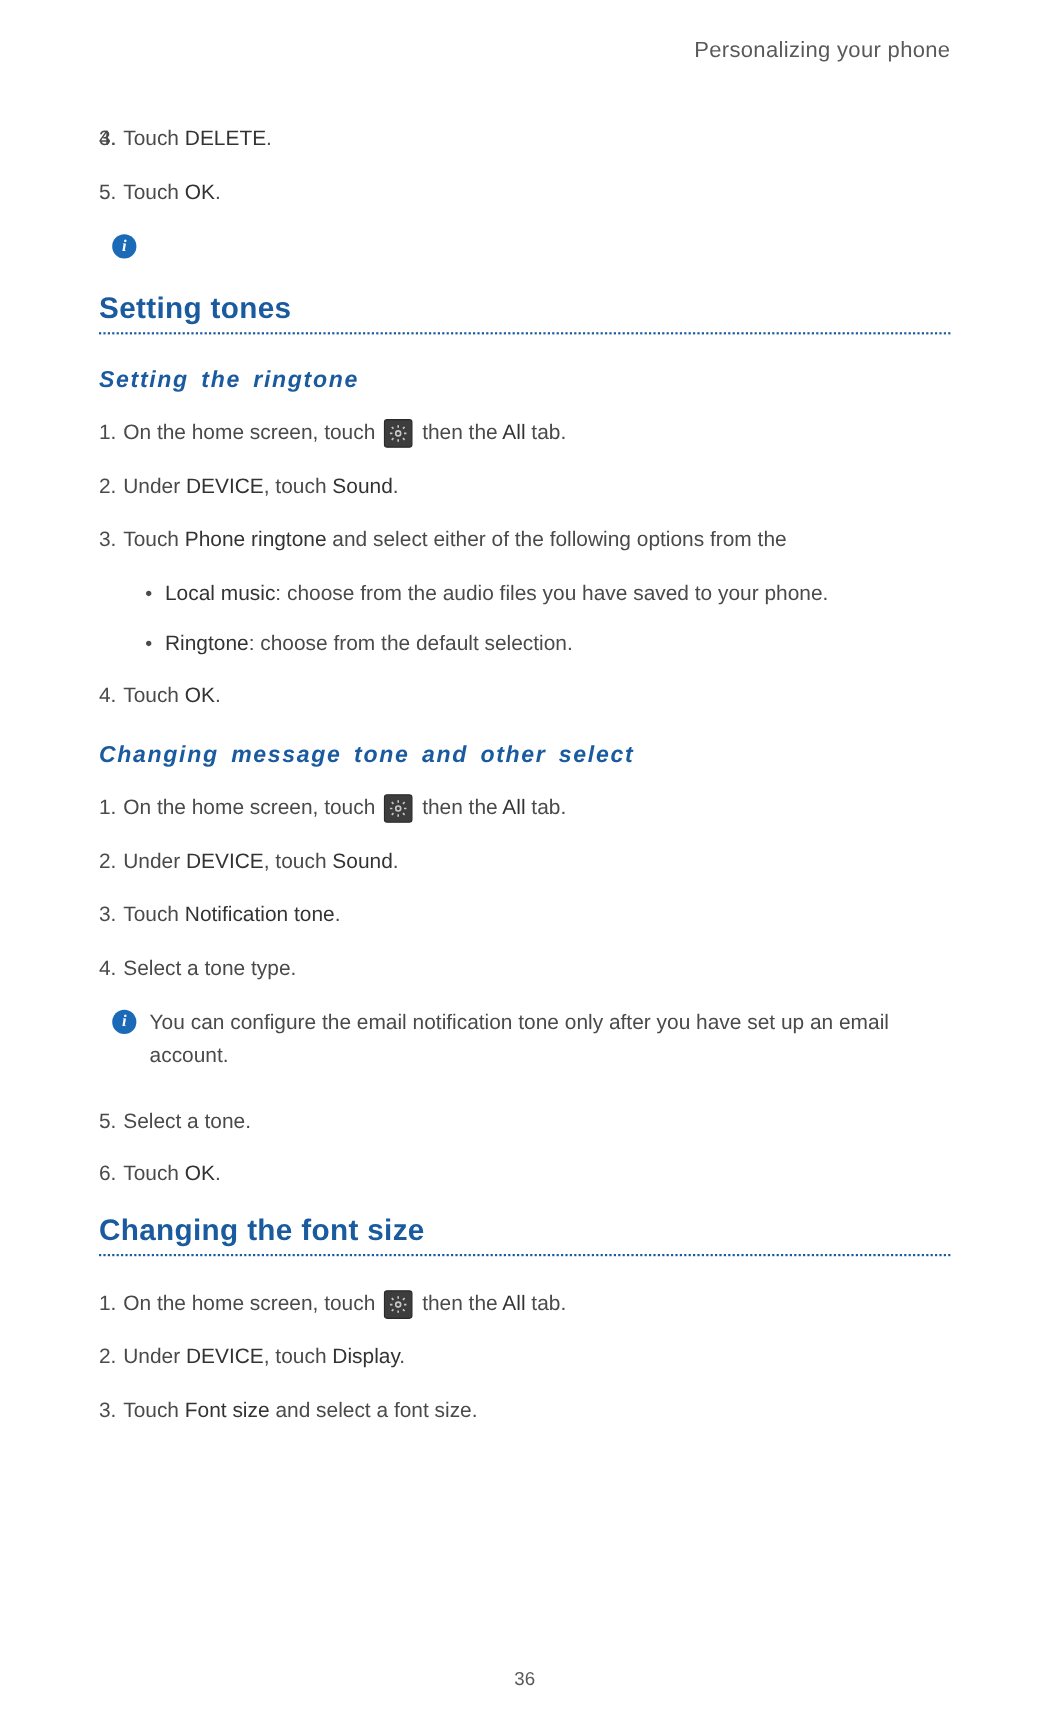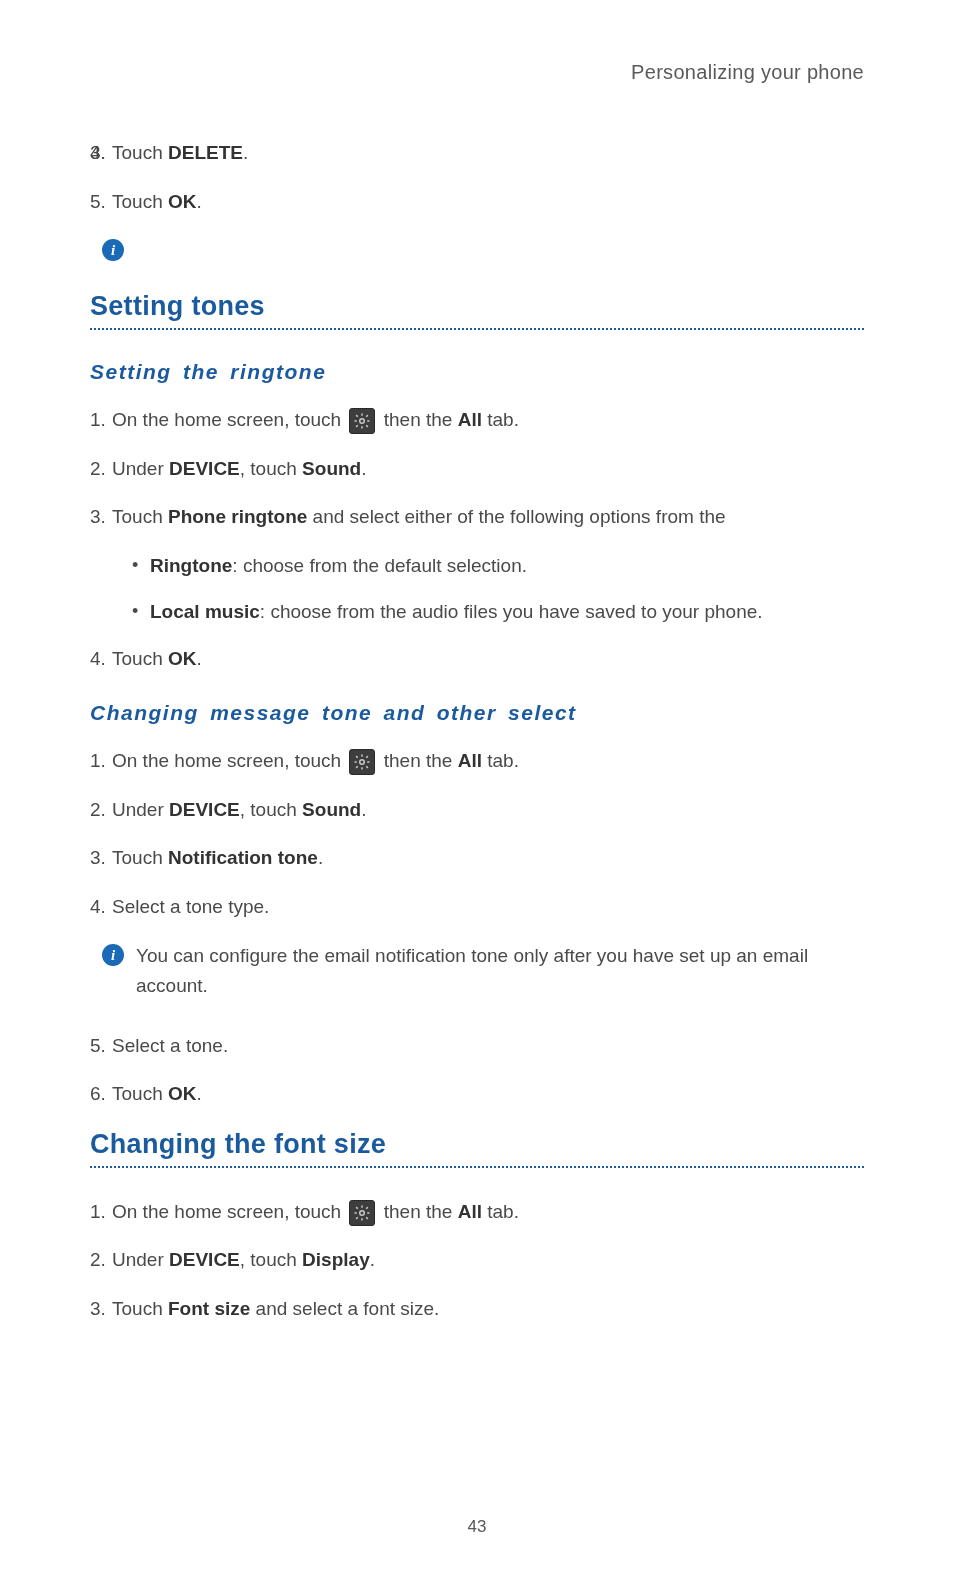--- a/index.html
+++ b/index.html
@@ -11,36 +11,35 @@
       color: #4a4a4a;
       padding: 35px 90px 50px 90px;
       position: relative;
     }
     .header-title {
       text-align: right;
       font-size: 20px;
       color: #595959;
       margin-bottom: 55px;
       letter-spacing: 0.3px;
-      margin-top: 26px;
     }
     .step {
       font-size: 19px;
       color: #4a4a4a;
       margin-bottom: 20px;
       padding-left: 22px;
       position: relative;
       line-height: 1.5;
     }
     .step .num {
       position: absolute;
       left: 0;
       top: 0;
     }
-    .bold { font-weight: bold; color: #333; }
+    .bold { font-weight: normal; color: #333; }
     .note {
       display: flex;
       align-items: flex-start;
       margin: 15px 0 30px 12px;
       font-size: 19px;
       color: #4a4a4a;
       line-height: 1.6;
     }
     .info-icon {
       width: 22px;
@@ -166,24 +165,24 @@
   <span>Under </span><span class="bold">DEVICE</span><span>, touch </span><span class="bold">Sound</span><span>.</span>
 </div>
 
 <div class="step">
   <span class="num">3.</span>
   <span>Touch </span><span class="bold">Phone ringtone</span><span> and select either of the following options from the </span>
 </div>
 
 <div class="bullet-list">
   <div class="bullet-item">
-    <span class="bold">Ringtone</span><span>: choose from the default selection.</span>
+    <span class="bold">Local music</span><span>: choose from the audio files you have saved to your phone.</span>
   </div>
   <div class="bullet-item">
-    <span class="bold">Local music</span><span>: choose from the audio files you have saved to your phone.</span>
+    <span class="bold">Ringtone</span><span>: choose from the default selection.</span>
   </div>
 </div>
 
 <div class="step">
   <span class="num">4.</span>
   <span>Touch </span><span class="bold">OK</span><span>.</span>
 </div>
 
 <div class="subheading">Changing  message  tone  and  other  select</div>
 
@@ -247,13 +246,13 @@
 <div class="step">
   <span class="num">2.</span>
   <span>Under </span><span class="bold">DEVICE</span><span>, touch </span><span class="bold">Display</span><span>.</span>
 </div>
 
 <div class="step">
   <span class="num">3.</span>
   <span>Touch </span><span class="bold">Font size</span><span> and select a font size.</span>
 </div>
 
-<div class="page-number">43</div>
+<div class="page-number">36</div>
 
 </body></html>

